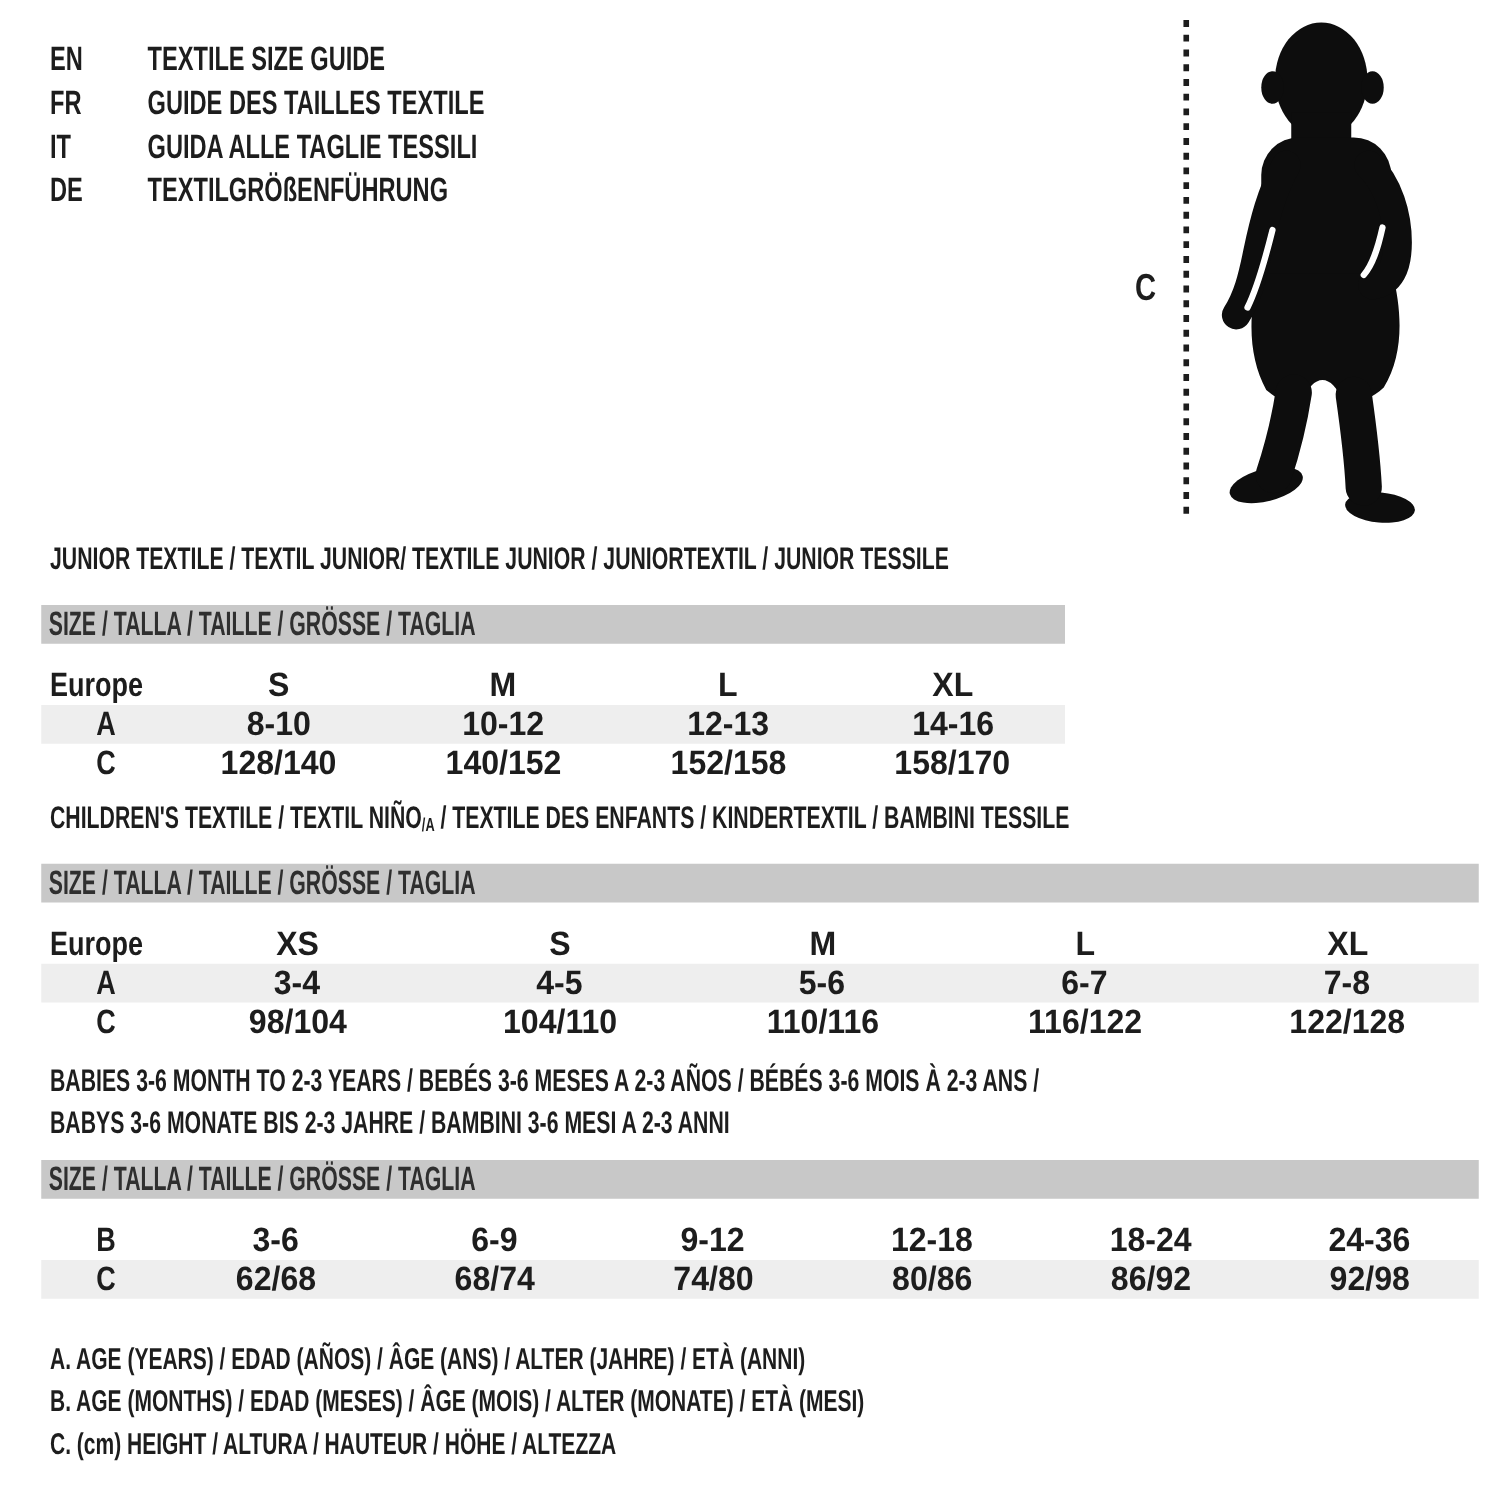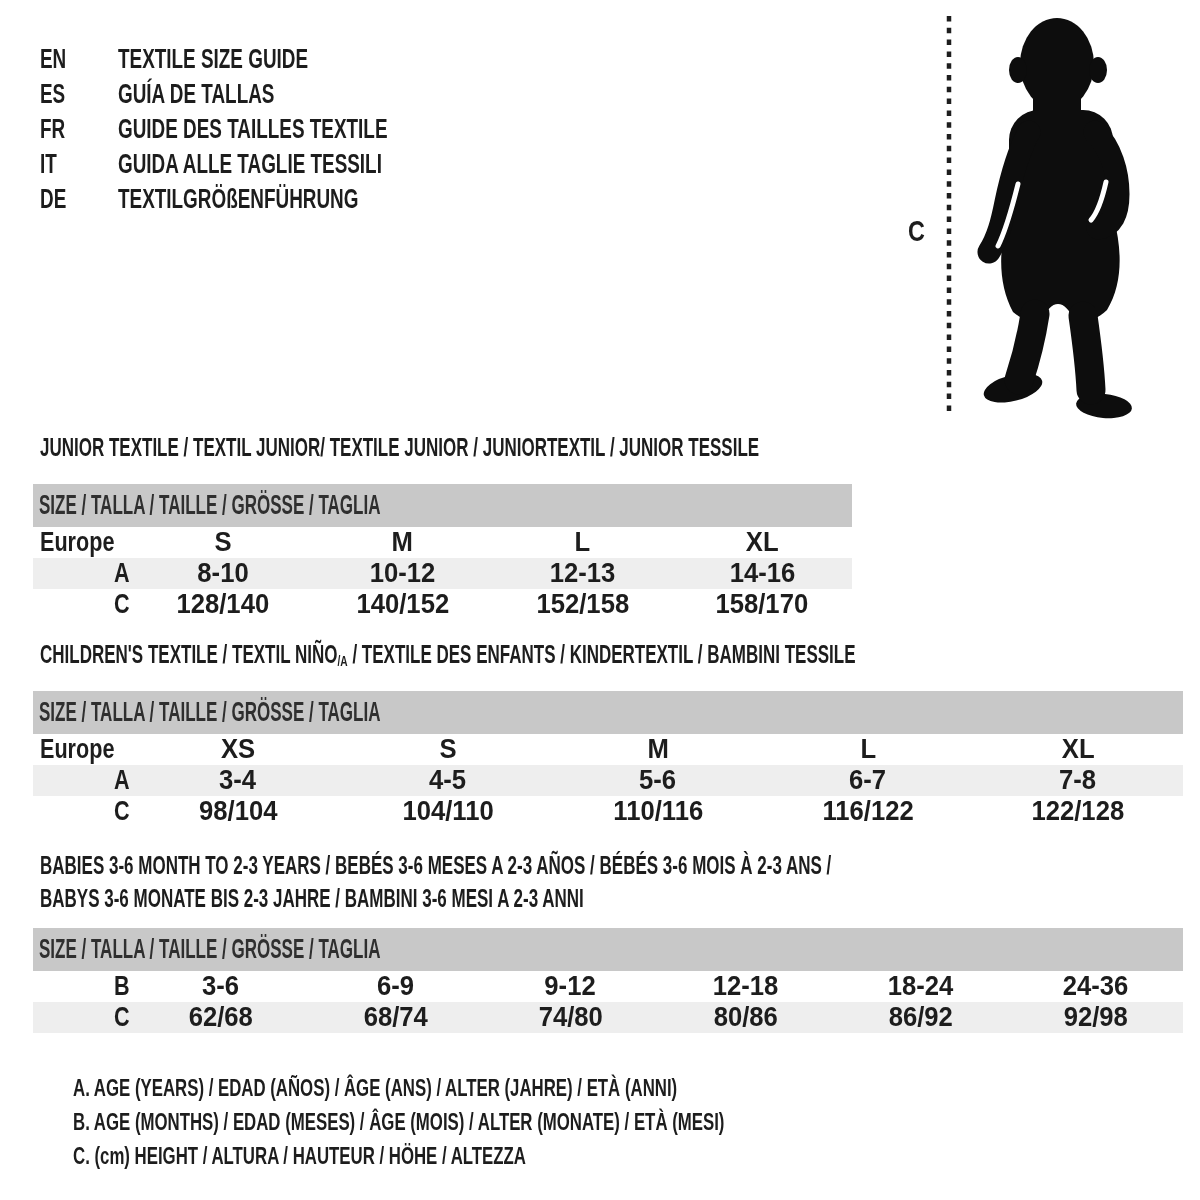--- a/index.html
+++ b/index.html
@@ -17,21 +17,21 @@
     font-family:"Liberation Sans","DejaVu Sans",sans-serif;
     font-weight:700;color:var(--text);
   }
   
   .cond{display:inline-block;white-space:nowrap;transform:scaleX(.70);transform-origin:0 50%;}
   .h27{font-size:27px;}
   .h24{font-size:24px;}
   .sub{font-size:15px;vertical-align:-3px;}
 
   
-  .lang-list{position:absolute;left:40px;top:30px;margin-top:12px;}
+  .lang-list{position:absolute;left:40px;top:30px;}
   .lang-row{height:35px;display:flex;align-items:center;}
   .lang-code{width:78px;flex:none;}
 
   
   .figure-svg{position:absolute;left:905px;top:12px;}
   .c-label{position:absolute;left:908px;top:214px;width:34px;text-align:left;}
   .c-label .cond{font-size:30px;transform:scaleX(.78);}
 
   
   .section{position:absolute;left:33px;}
@@ -42,46 +42,42 @@
   .section--junior .heading-line,
   .section--children .heading-line{height:26px;line-height:26px;}
   .section--babies .heading-line{height:33px;line-height:33px;}
   .section--junior .section-heading,
   .section--children .section-heading{margin-bottom:24px;}
   .section--babies .section-heading{margin-bottom:13px;}
   .heading-group{display:inline-block;white-space:nowrap;font-size:25px;transform:scaleX(.68);transform-origin:0 50%;}
 
   .size-table{width:1150px;}
   .section--junior .size-table{width:819px;}
-  .table-bar{height:43px;background:var(--header-bar-bg);display:flex;align-items:center;padding-left:6px;margin-bottom:0;box-sizing:border-box;}
+  .table-bar{height:31px;background:var(--header-bar-bg);display:flex;align-items:center;padding-left:6px;margin-bottom:18px;box-sizing:border-box;}
   .barspan{display:inline-block;white-space:nowrap;font-size:27px;color:var(--header-bar-text);transform:scaleX(.63);transform-origin:0 50%;}
   .trow{height:31px;display:flex;align-items:center;}
   .trow.shade{background:var(--row-shade);}
-  .tlabel{width:100px;flex:none;padding-left:7px;box-sizing:border-box;text-align:right;}
+  .tlabel{width:100px;flex:none;padding-left:7px;box-sizing:border-box;text-align:center;}
   .labelspan{display:inline-block;white-space:nowrap;font-size:27px;transform:scaleX(.80);transform-origin:0 50%;}
   .tcell{flex:1;text-align:center;}
   .cellspan{display:inline-block;white-space:nowrap;font-size:27px;transform:scaleX(.95);transform-origin:50% 50%;}
 
   
   .legend{position:absolute;left:40px;top:1071px;}
-  .legend-line{height:34px;line-height:34px;margin-left:33px;}
+  .legend-line{height:34px;line-height:34px;}
 </style>
 </head>
 <body>
 
 <div class="canvas">
 
   <div class="lang-list">
       <div class="lang-row">
         <div class="lang-code"><span class="cond h27">EN</span></div>
         <div class="lang-title"><span class="cond h27">TEXTILE SIZE GUIDE</span></div>
-      </div>
-      <div class="lang-row">
-        <div class="lang-code"><span class="cond h27">ES</span></div>
-        <div class="lang-title"><span class="cond h27">GUÍA DE TALLAS</span></div>
       </div>
       <div class="lang-row">
         <div class="lang-code"><span class="cond h27">FR</span></div>
         <div class="lang-title"><span class="cond h27">GUIDE DES TAILLES TEXTILE</span></div>
       </div>
       <div class="lang-row">
         <div class="lang-code"><span class="cond h27">IT</span></div>
         <div class="lang-title"><span class="cond h27">GUIDA ALLE TAGLIE TESSILI</span></div>
       </div>
       <div class="lang-row">

